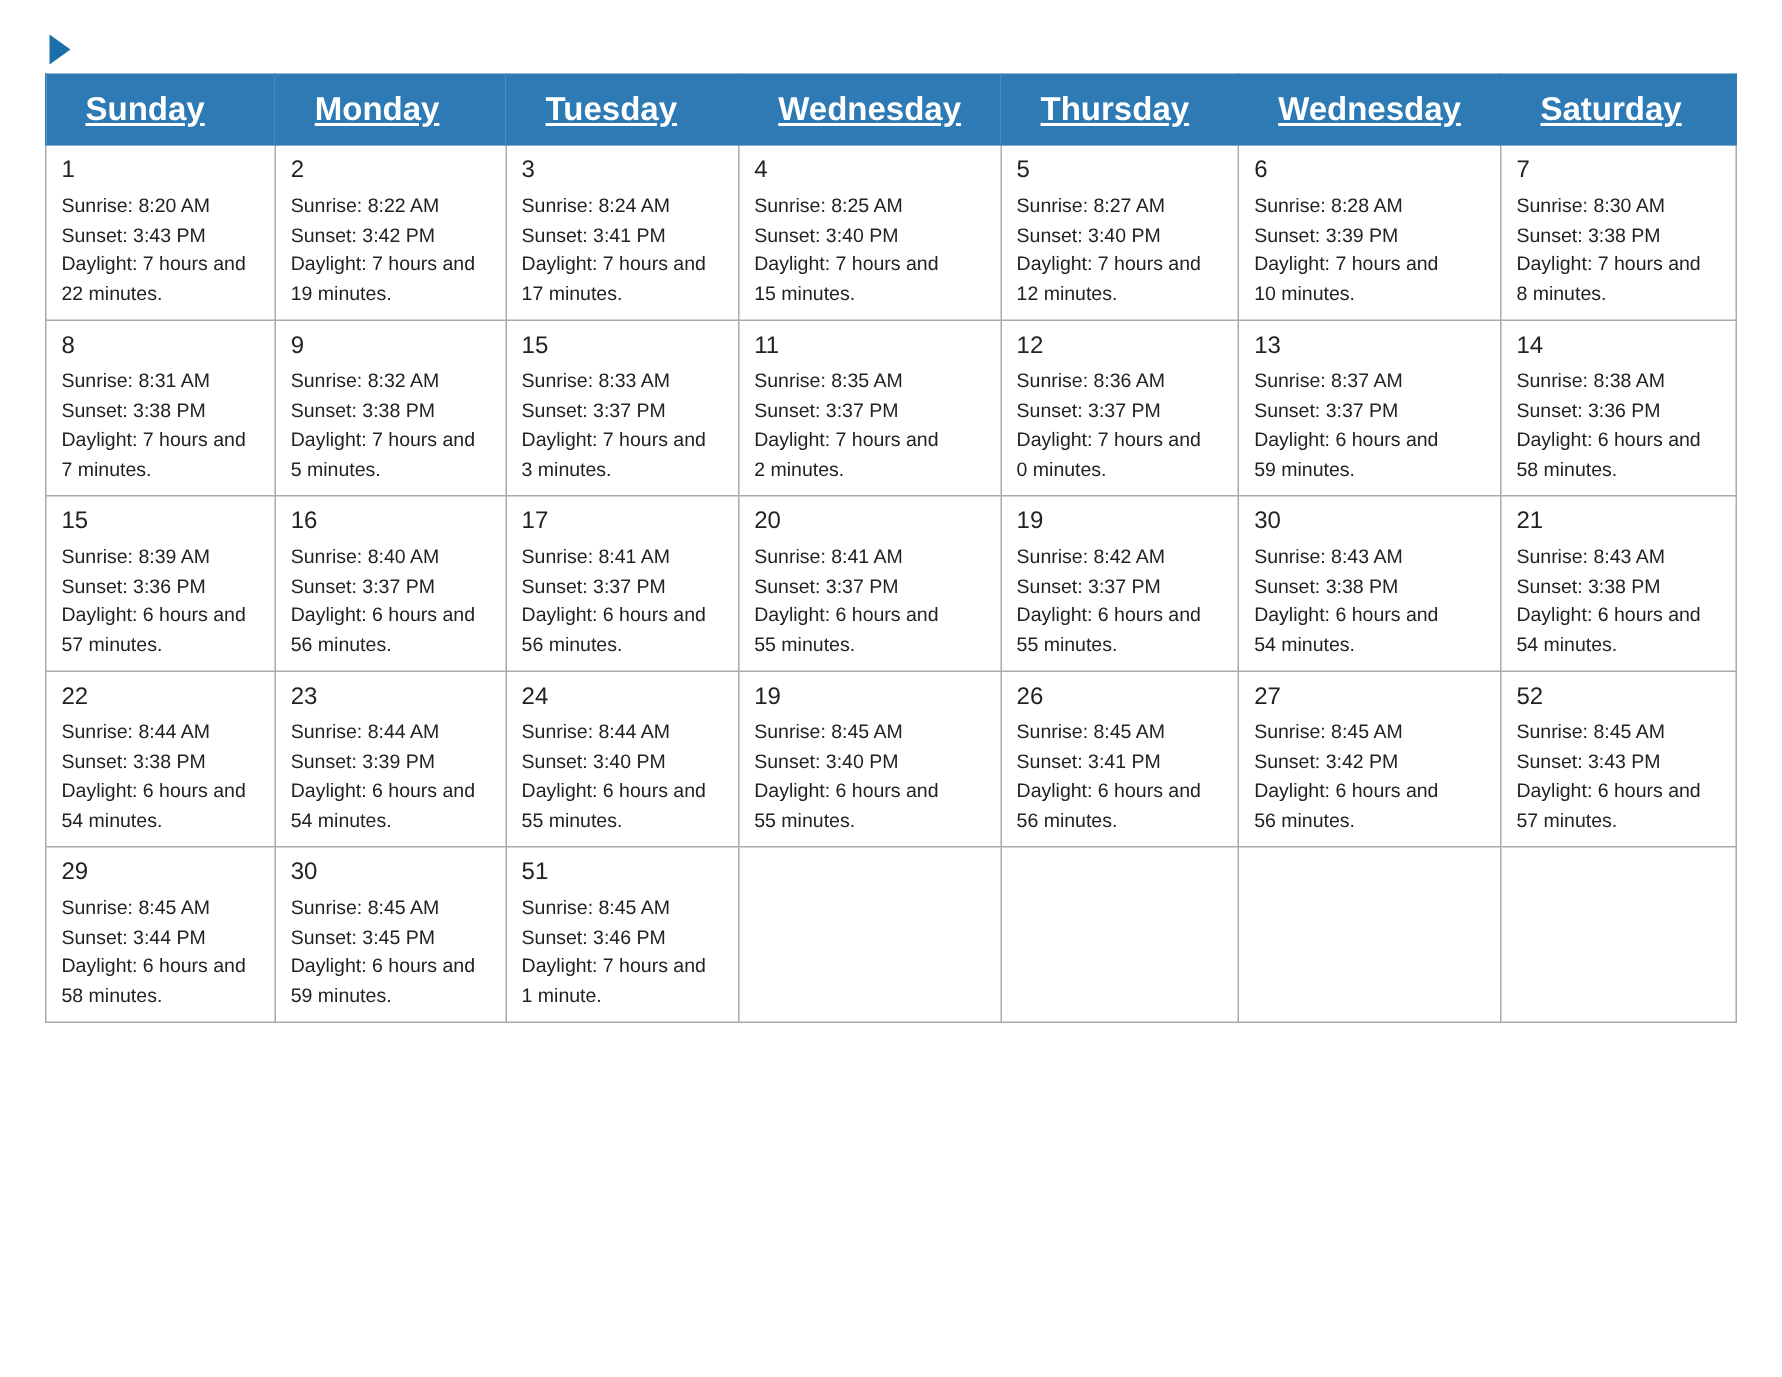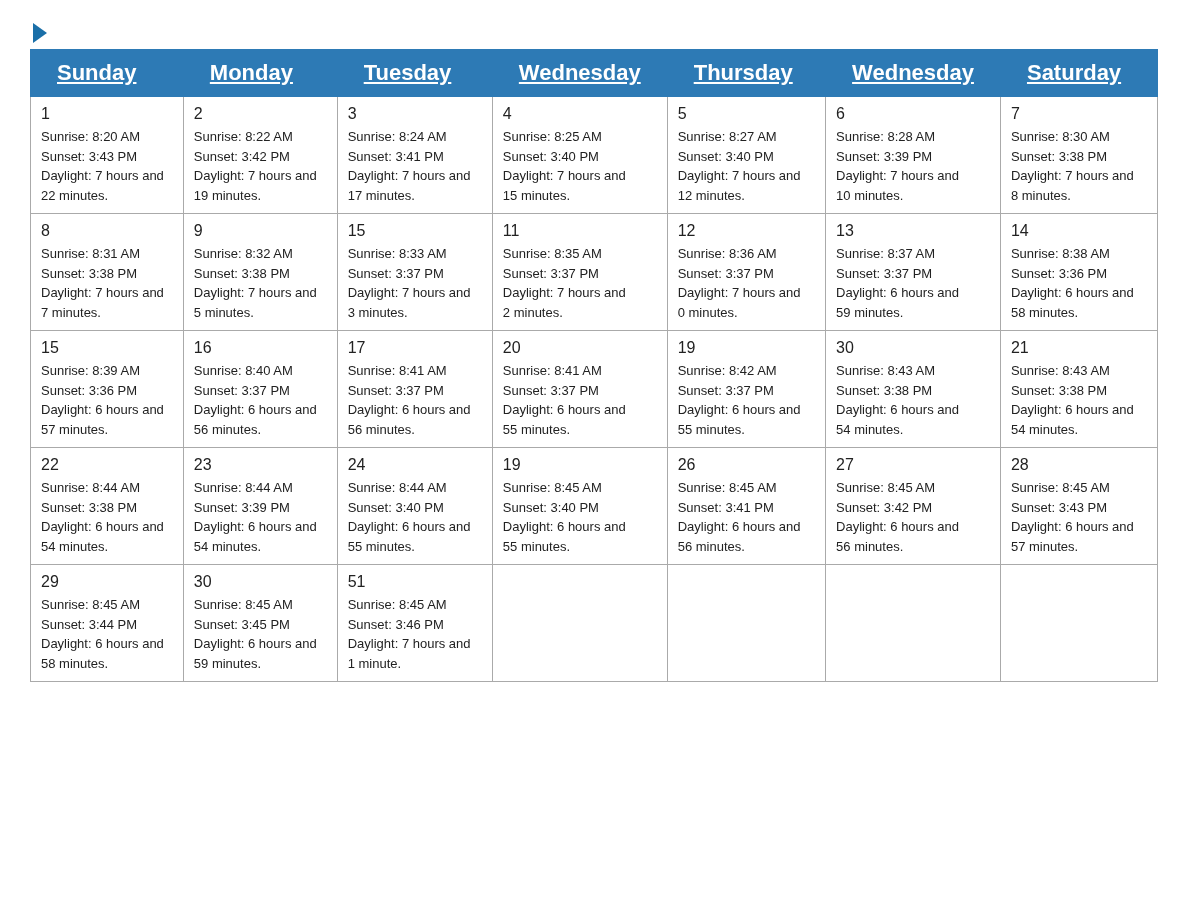--- a/index.html
+++ b/index.html
@@ -350,21 +350,21 @@
         </td>
         <td>
           <div class="day-number">27</div>
         <div class="day-info">
           Sunrise: 8:45 AM<br>
           Sunset: 3:42 PM<br>
           Daylight: 6 hours and<br>56 minutes.
         </div>
         </td>
         <td>
-          <div class="day-number">28</div>
+          <div class="day-number">52</div>
         <div class="day-info">
           Sunrise: 8:45 AM<br>
           Sunset: 3:43 PM<br>
           Daylight: 6 hours and<br>57 minutes.
         </div>
         </td>
       </tr>
       <tr class="week-row">
         <td>
           <div class="day-number">29</div>

